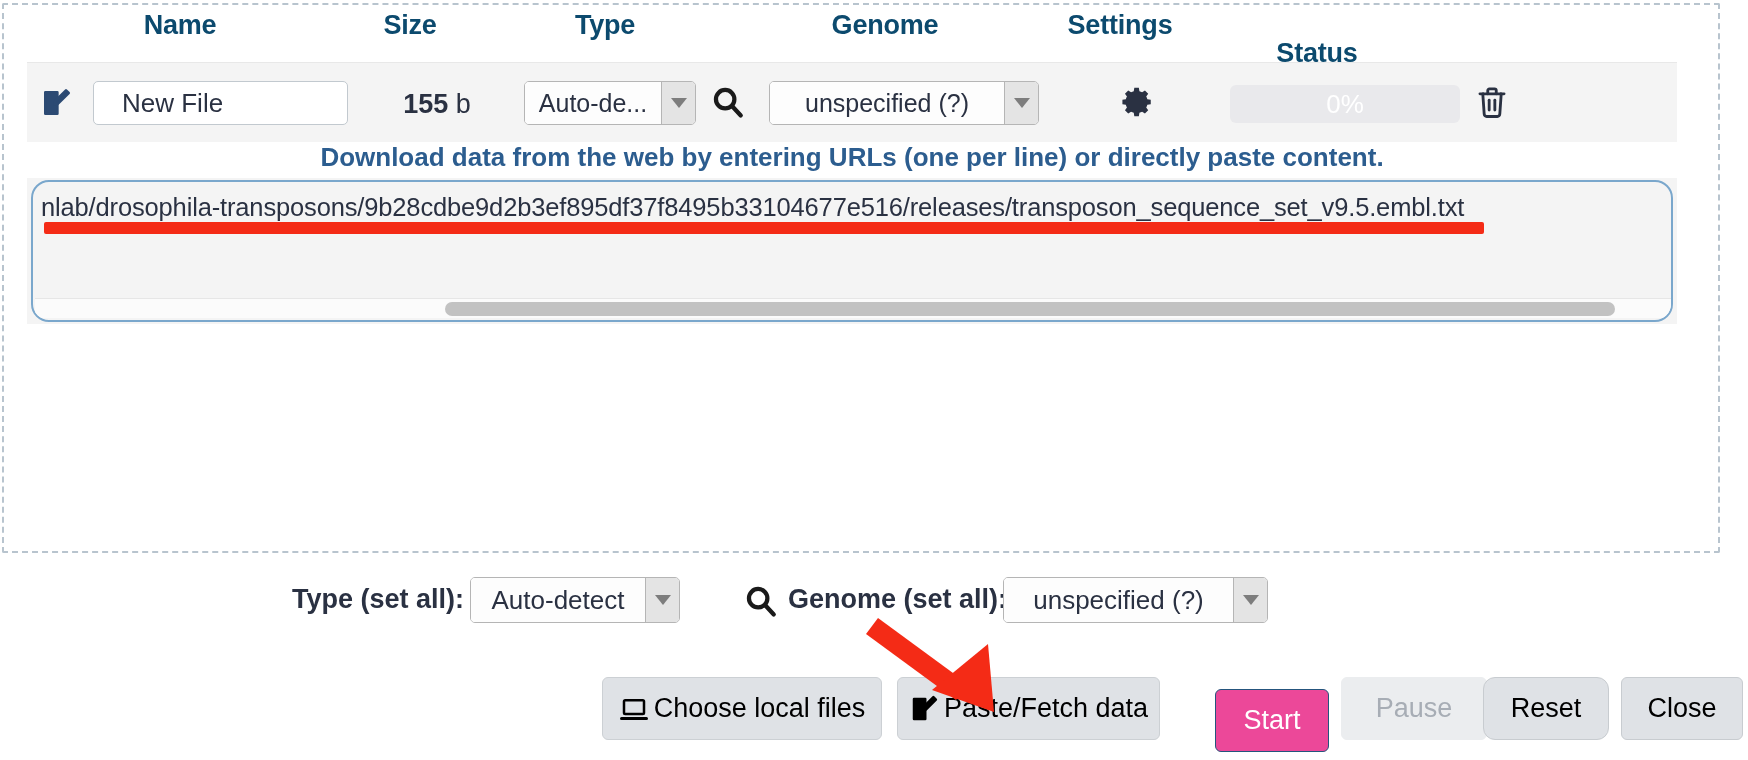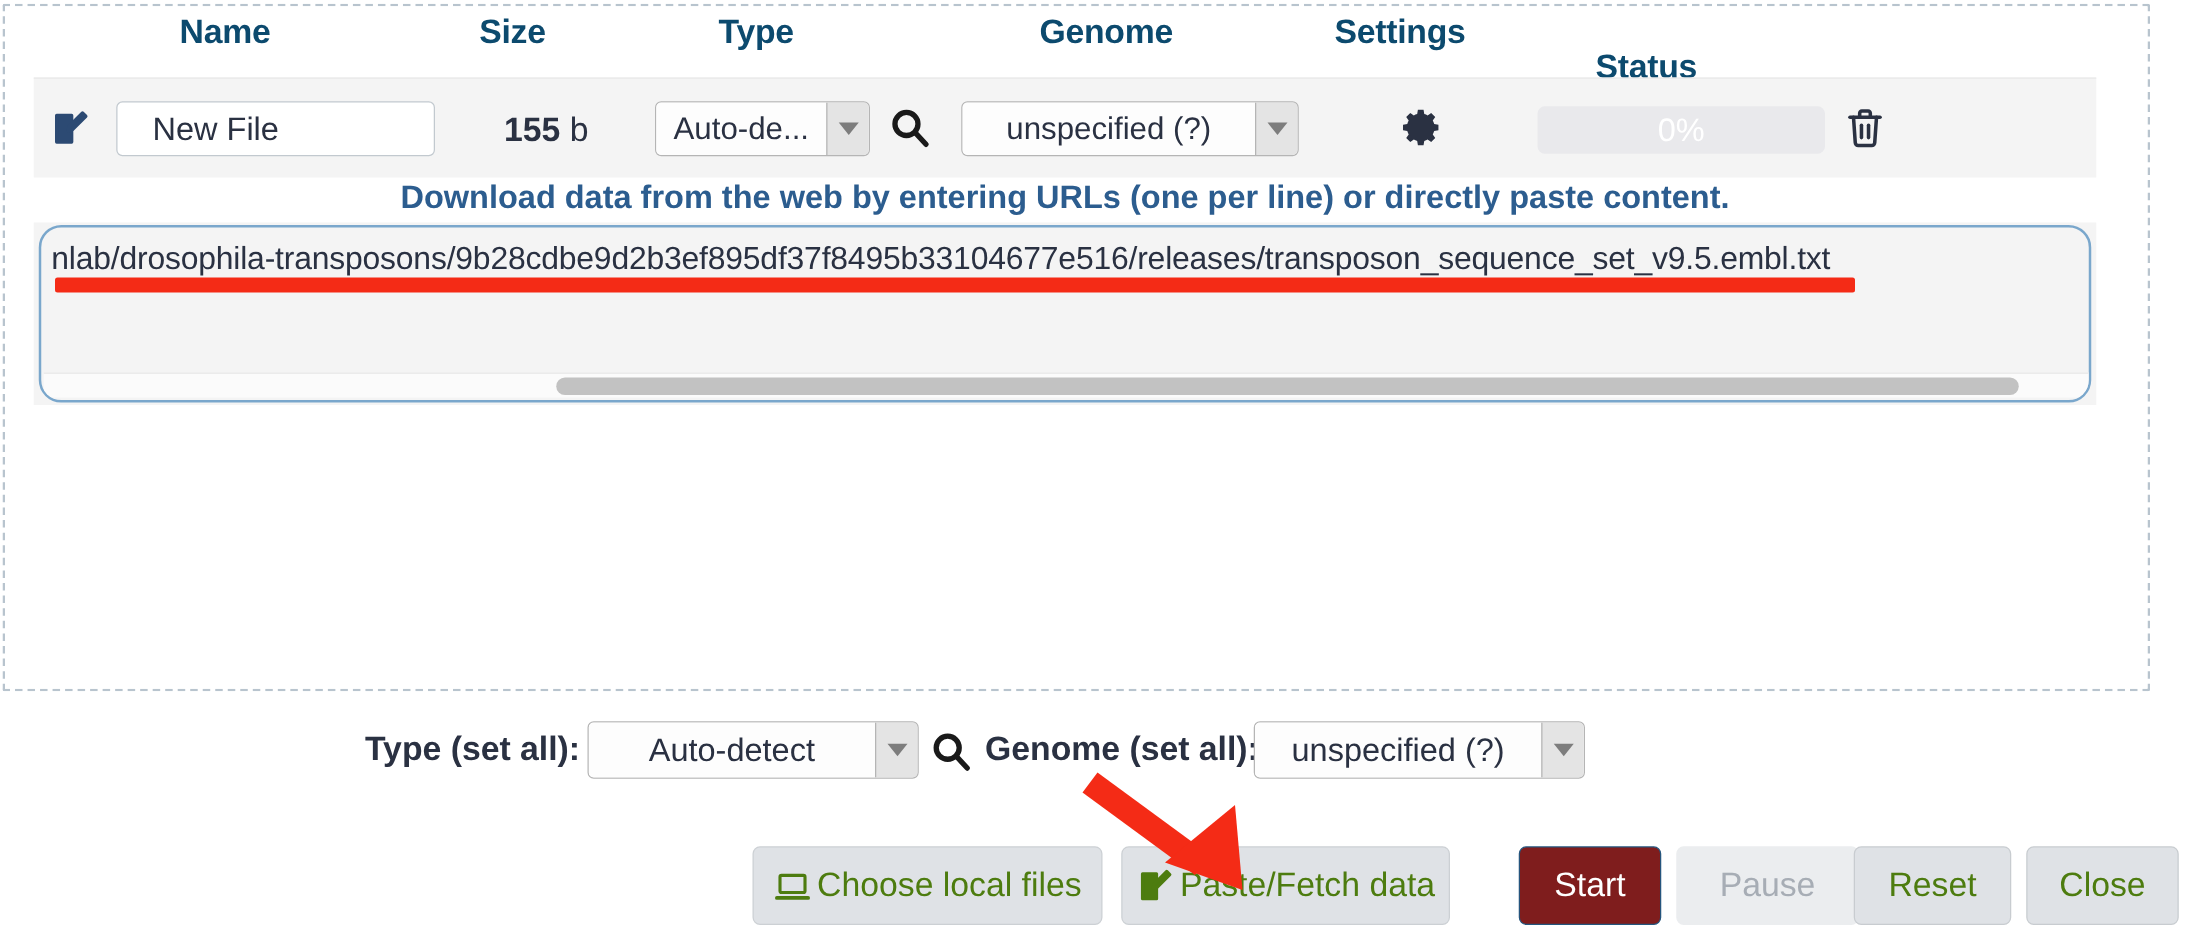--- a/index.html
+++ b/index.html
@@ -247,21 +247,21 @@
   .setall-label {
     position: absolute;
     top: 12px;
     font-size: 27px;
     font-weight: bold;
     color: #2a3142;
     white-space: nowrap;
   }
   .label-type   { left: 292px; }
   .label-genome { left: 788px; }
-  .sel-type-all   { left: 470px; top: 5px; width: 265px; height: 46px; justify-content: space-between; }
+  .sel-type-all   { left: 470px; top: 5px; width: 210px; height: 46px; justify-content: space-between; }
   .sel-genome-all { left: 1003px; top: 5px; width: 265px; height: 46px; }
   .sel-type-all .sel-label, .sel-genome-all .sel-label { font-size: 26px; }
   .mag-all { left: 744px; top: 12px; width: 34px; height: 34px; }
 
   
   .btn-row {
     position: absolute;
     left: 0; top: 677px;
     width: 1748px;
     height: 70px;
@@ -271,30 +271,30 @@
     top: 0;
     height: 63px;
     border-radius: 6px;
     display: flex;
     align-items: center;
     justify-content: center;
     font-size: 27px;
     white-space: nowrap;
     border: 1px solid #c8ccd0;
     background: #dfe2e6;
-    color: #4d7c0f;
+    color: #000000;
     gap: 2px;
     padding: 0 14px;
     cursor: pointer;
   }
   .btn-local  { left: 602px;  width: 280px; border-color: #ccd0d4; }
   .btn-paste  { left: 897px;  width: 263px; border-color: #ccd0d4; }
-  .btn-start  { left: 1215px; width: 114px; background: #7f1d1d; border-color: #25557d; color: #ffffff; }
+  .btn-start  { left: 1215px; width: 114px; background: #ec4899; border-color: #25557d; color: #ffffff; margin-top: 12px; }
   .btn-pause  { left: 1341px; width: 146px; background: #ebedef; border-color: #ebedef; color: #a7adb5; }
-  .btn-reset  { left: 1483px; width: 126px; }
+  .btn-reset  { left: 1483px; width: 126px; border-radius: 12px; }
   .btn-close  { left: 1621px; width: 122px; }
 
   .btn .bicon { display: inline-flex; align-items: center; margin-right: 3px; }
   .btn .bicon svg { display: block; width: 30px; height: 30px; }
 
   
   .anno-underline {
     position: absolute;
     left: 44px; top: 222px;
     width: 1440px;

